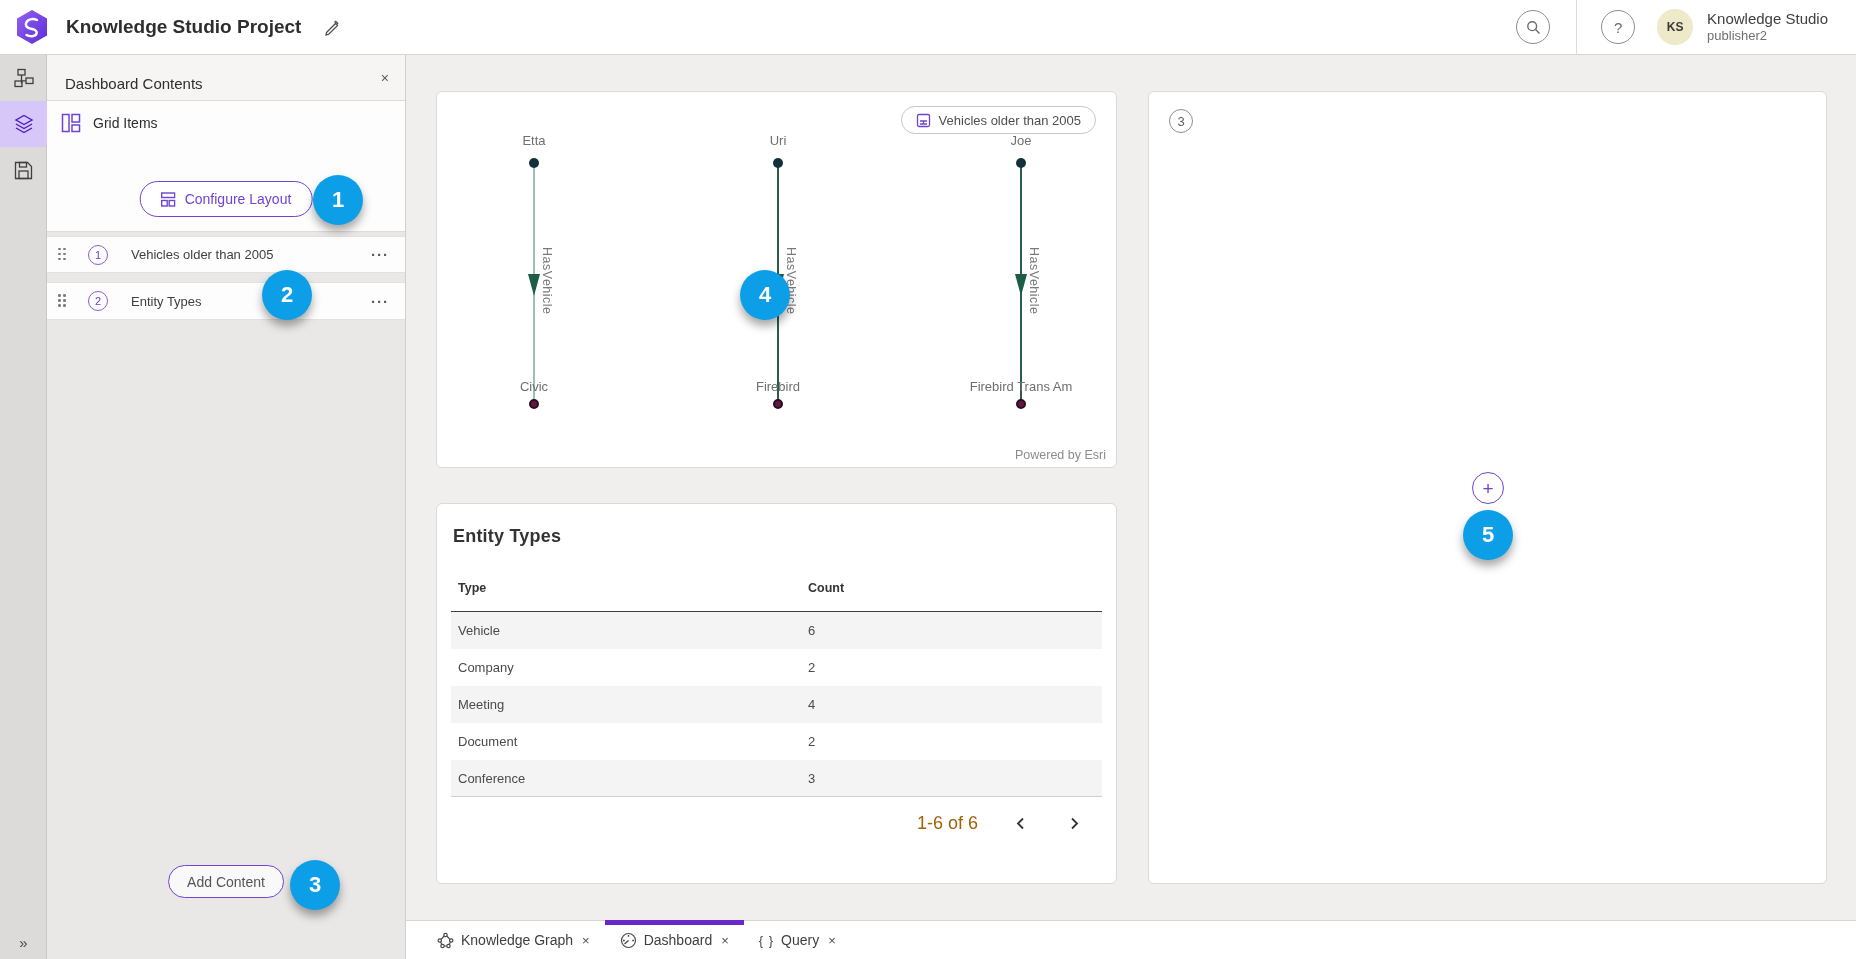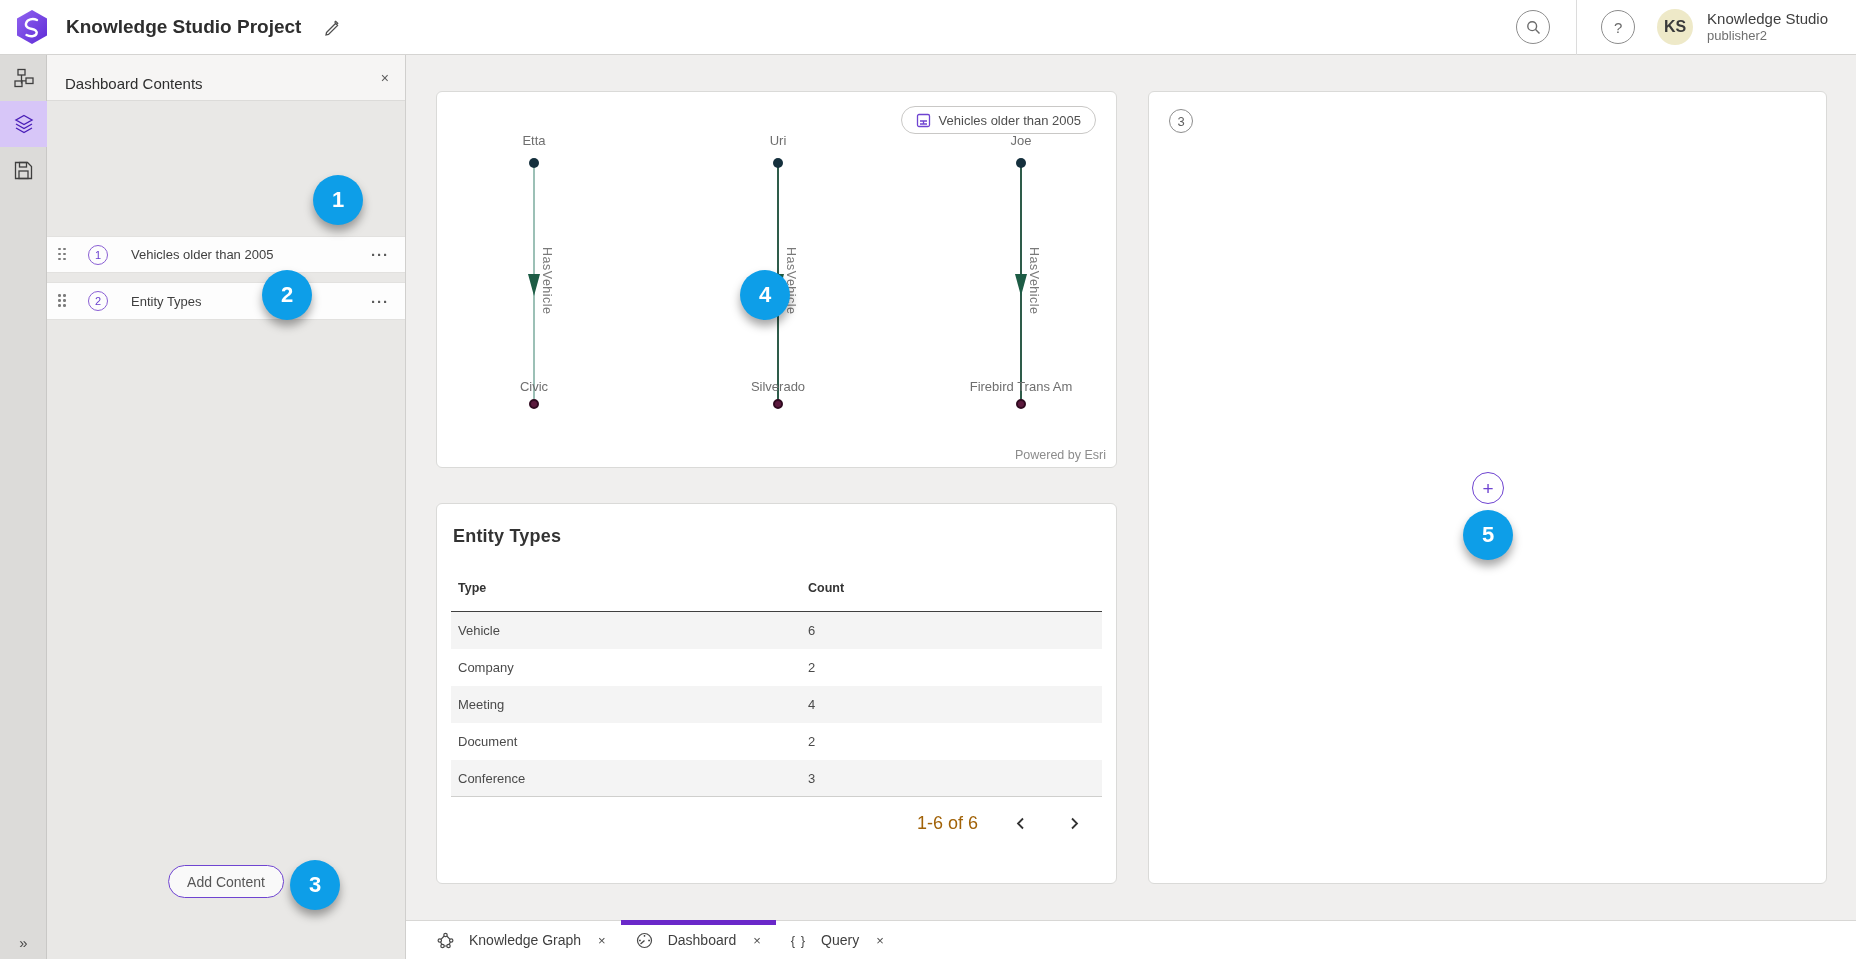--- a/index.html
+++ b/index.html
@@ -17,21 +17,21 @@
   .topbar{position:absolute;left:0;top:0;width:1856px;height:55px;background:var(--topbar);
     border-bottom:1px solid var(--border);display:flex;align-items:center;z-index:5;}
   .logo{width:40px;height:40px;margin-left:12px;display:flex;align-items:center;justify-content:center;}
   .app-title{margin-left:14px;font-size:19px;color:var(--text-dark);}
   .edit-pencil{margin-left:22px;cursor:pointer;display:flex;}
   .topbar-right{margin-left:auto;display:flex;align-items:center;height:100%;}
   .circle-btn{width:34px;height:34px;border:1px solid #8d8d8d;border-radius:50%;display:flex;
     align-items:center;justify-content:center;color:#6b6b6b;font-size:15px;background:#fff;cursor:pointer;}
   .tb-divider{width:1px;height:55px;background:#dcdcdc;margin:0 24px 0 26px;}
   .avatar{width:36px;height:36px;border-radius:50%;background:var(--avatar);color:#3a3a3a;
-    font-size:16px;font-weight:bold;display:flex;align-items:center;justify-content:center;margin-left:22px;cursor:pointer;}
+    font-size:12px;font-weight:bold;display:flex;align-items:center;justify-content:center;margin-left:22px;cursor:pointer;}
   .user-block{margin-left:14px;margin-right:28px;line-height:1.25;}
   .user-name{font-size:15px;color:#3f3f3f;}
   .user-role{font-size:13px;color:#6f6f6f;}
 
   
   .iconstrip{position:absolute;left:0;top:55px;width:47px;height:904px;background:var(--stripbg);
     border-right:1px solid #c9c8c6;z-index:4;}
   .strip-btn{width:47px;height:46px;display:flex;align-items:center;justify-content:center;cursor:pointer;color:#3f3f3f;}
   .strip-btn.selected{background:#d7c6f8;color:#4a1fb8;}
   .strip-collapse{position:absolute;left:0;bottom:8px;width:47px;text-align:center;font-size:15px;
@@ -108,21 +108,21 @@
   
   .slot-circle{position:absolute;left:20px;top:17px;width:24px;height:24px;border:1px solid #8d8d8d;
     border-radius:50%;color:#5f5f5f;font-size:13px;display:flex;align-items:center;justify-content:center;}
   .plus-btn{position:absolute;left:323px;top:380px;width:32px;height:32px;border:1px solid var(--accent);
     border-radius:50%;background:#fff;color:var(--accent);font-size:19px;line-height:1;
     display:flex;align-items:center;justify-content:center;cursor:pointer;}
 
   
   .tabbar{position:absolute;left:406px;top:920px;width:1450px;height:39px;background:#fff;
     border-top:1px solid #d8d7d5;display:flex;align-items:stretch;padding-left:16px;z-index:5;}
-  .tab{position:relative;display:flex;align-items:center;gap:15px;padding:0 15px;cursor:pointer;}
+  .tab{position:relative;display:flex;align-items:center;gap:7px;padding:0 15px;cursor:pointer;}
   .tab .tab-label{font-size:14px;color:#3f3f3f;white-space:nowrap;}
   .tab .tab-close{font-size:13px;color:#4f4f4f;margin-left:2px;}
   .tab.active::before{content:"";position:absolute;left:0;right:0;top:-1px;height:5px;background:var(--indicator);}
   .tab-icon{display:flex;color:#4a4a4a;}
   .braces-glyph{font-size:13px;color:#4a4a4a;letter-spacing:1px;}
 
   
   .callout{position:absolute;width:50px;height:50px;border-radius:50%;background:var(--badge);
     color:#fff;font-size:22px;font-weight:bold;display:flex;align-items:center;justify-content:center;
     box-shadow:0 6px 10px rgba(0,0,0,.35);z-index:9;}
@@ -195,20 +195,40 @@
   </div>
   <div class="strip-collapse">»</div>
 </nav>
 
 <aside class="panel">
   <div class="panel-header">
     <span class="panel-title">Dashboard Contents</span>
     <span class="panel-close">×</span>
   </div>
 
+  <div class="panel-sectionblock">
+    <div class="grid-items-row">
+      <span>
+        <svg width="20" height="20" viewBox="0 0 20 20" fill="none" stroke="#6f44d1" stroke-width="1.5">
+          <rect x="1.5" y="1.5" width="6.5" height="17"></rect>
+          <rect x="11" y="1.5" width="7.5" height="7.5"></rect>
+          <rect x="11" y="12" width="7.5" height="6.5"></rect>
+        </svg>
+      </span>
+      <span class="grid-items-label">Grid Items</span>
+    </div>
+    <button class="configure-btn">
+      <svg width="15" height="15" viewBox="0 0 15 15" fill="none" stroke="#6f44d1" stroke-width="1.4">
+        <rect x="1" y="1" width="13" height="4.5"></rect>
+        <rect x="1" y="8.5" width="5.5" height="5.5"></rect>
+        <rect x="8.5" y="8.5" width="5.5" height="5.5"></rect>
+      </svg>
+      <span>Configure Layout</span>
+    </button>
+  </div>
 
   <div class="panel-row row-1">
     <span class="drag-handle">
         <i></i>
         <i></i>
         <i></i>
         <i></i>
         <i></i>
         <i></i>
       </span>
@@ -254,21 +274,21 @@
       <div class="bottom-label">Civic</div>
       <div class="node bottom"></div>
     </div>
 
     <div class="edge-col col-1" style="left:271px">
       <div class="top-label">Uri</div>
       <div class="line"></div>
       <div class="node top"></div>
       <div class="arrow"></div>
       <div class="edge-label">HasVehicle</div>
-      <div class="bottom-label">Silverado</div>
+      <div class="bottom-label">Firebird</div>
       <div class="node bottom"></div>
     </div>
 
     <div class="edge-col col-2" style="left:514px">
       <div class="top-label">Joe</div>
       <div class="line"></div>
       <div class="node top"></div>
       <div class="arrow"></div>
       <div class="edge-label">HasVehicle</div>
       <div class="bottom-label">Firebird Trans Am</div>

